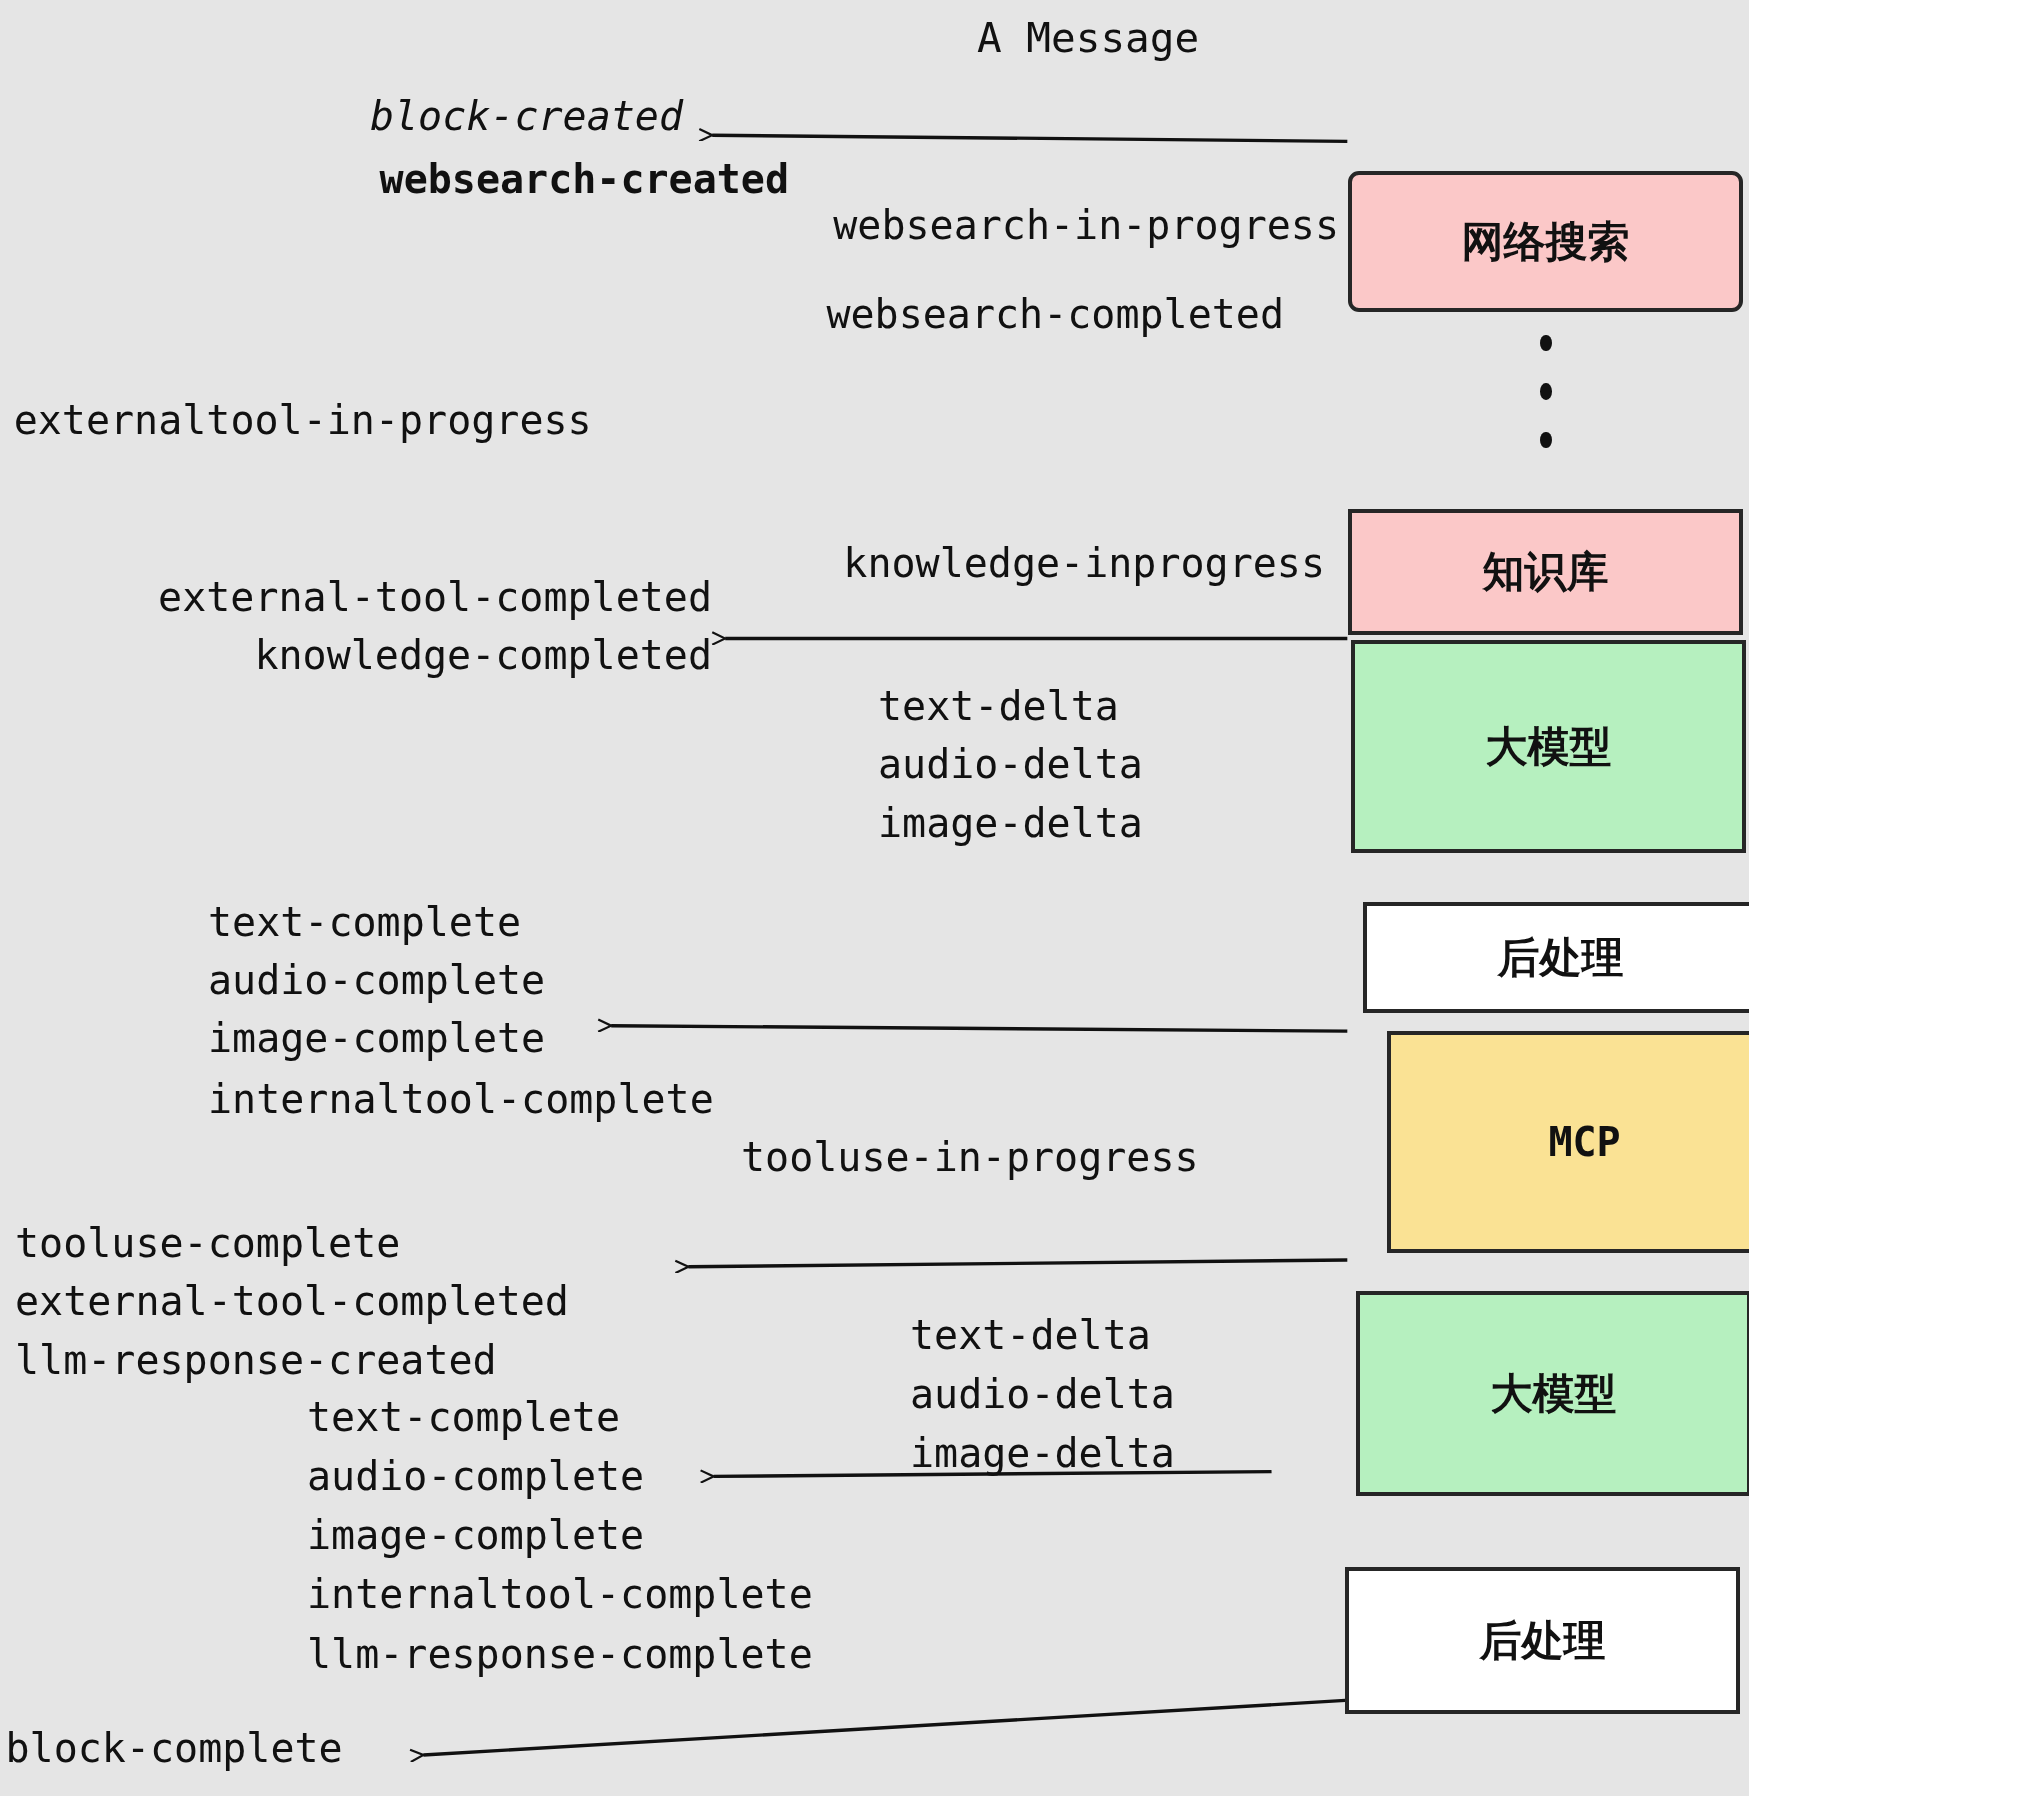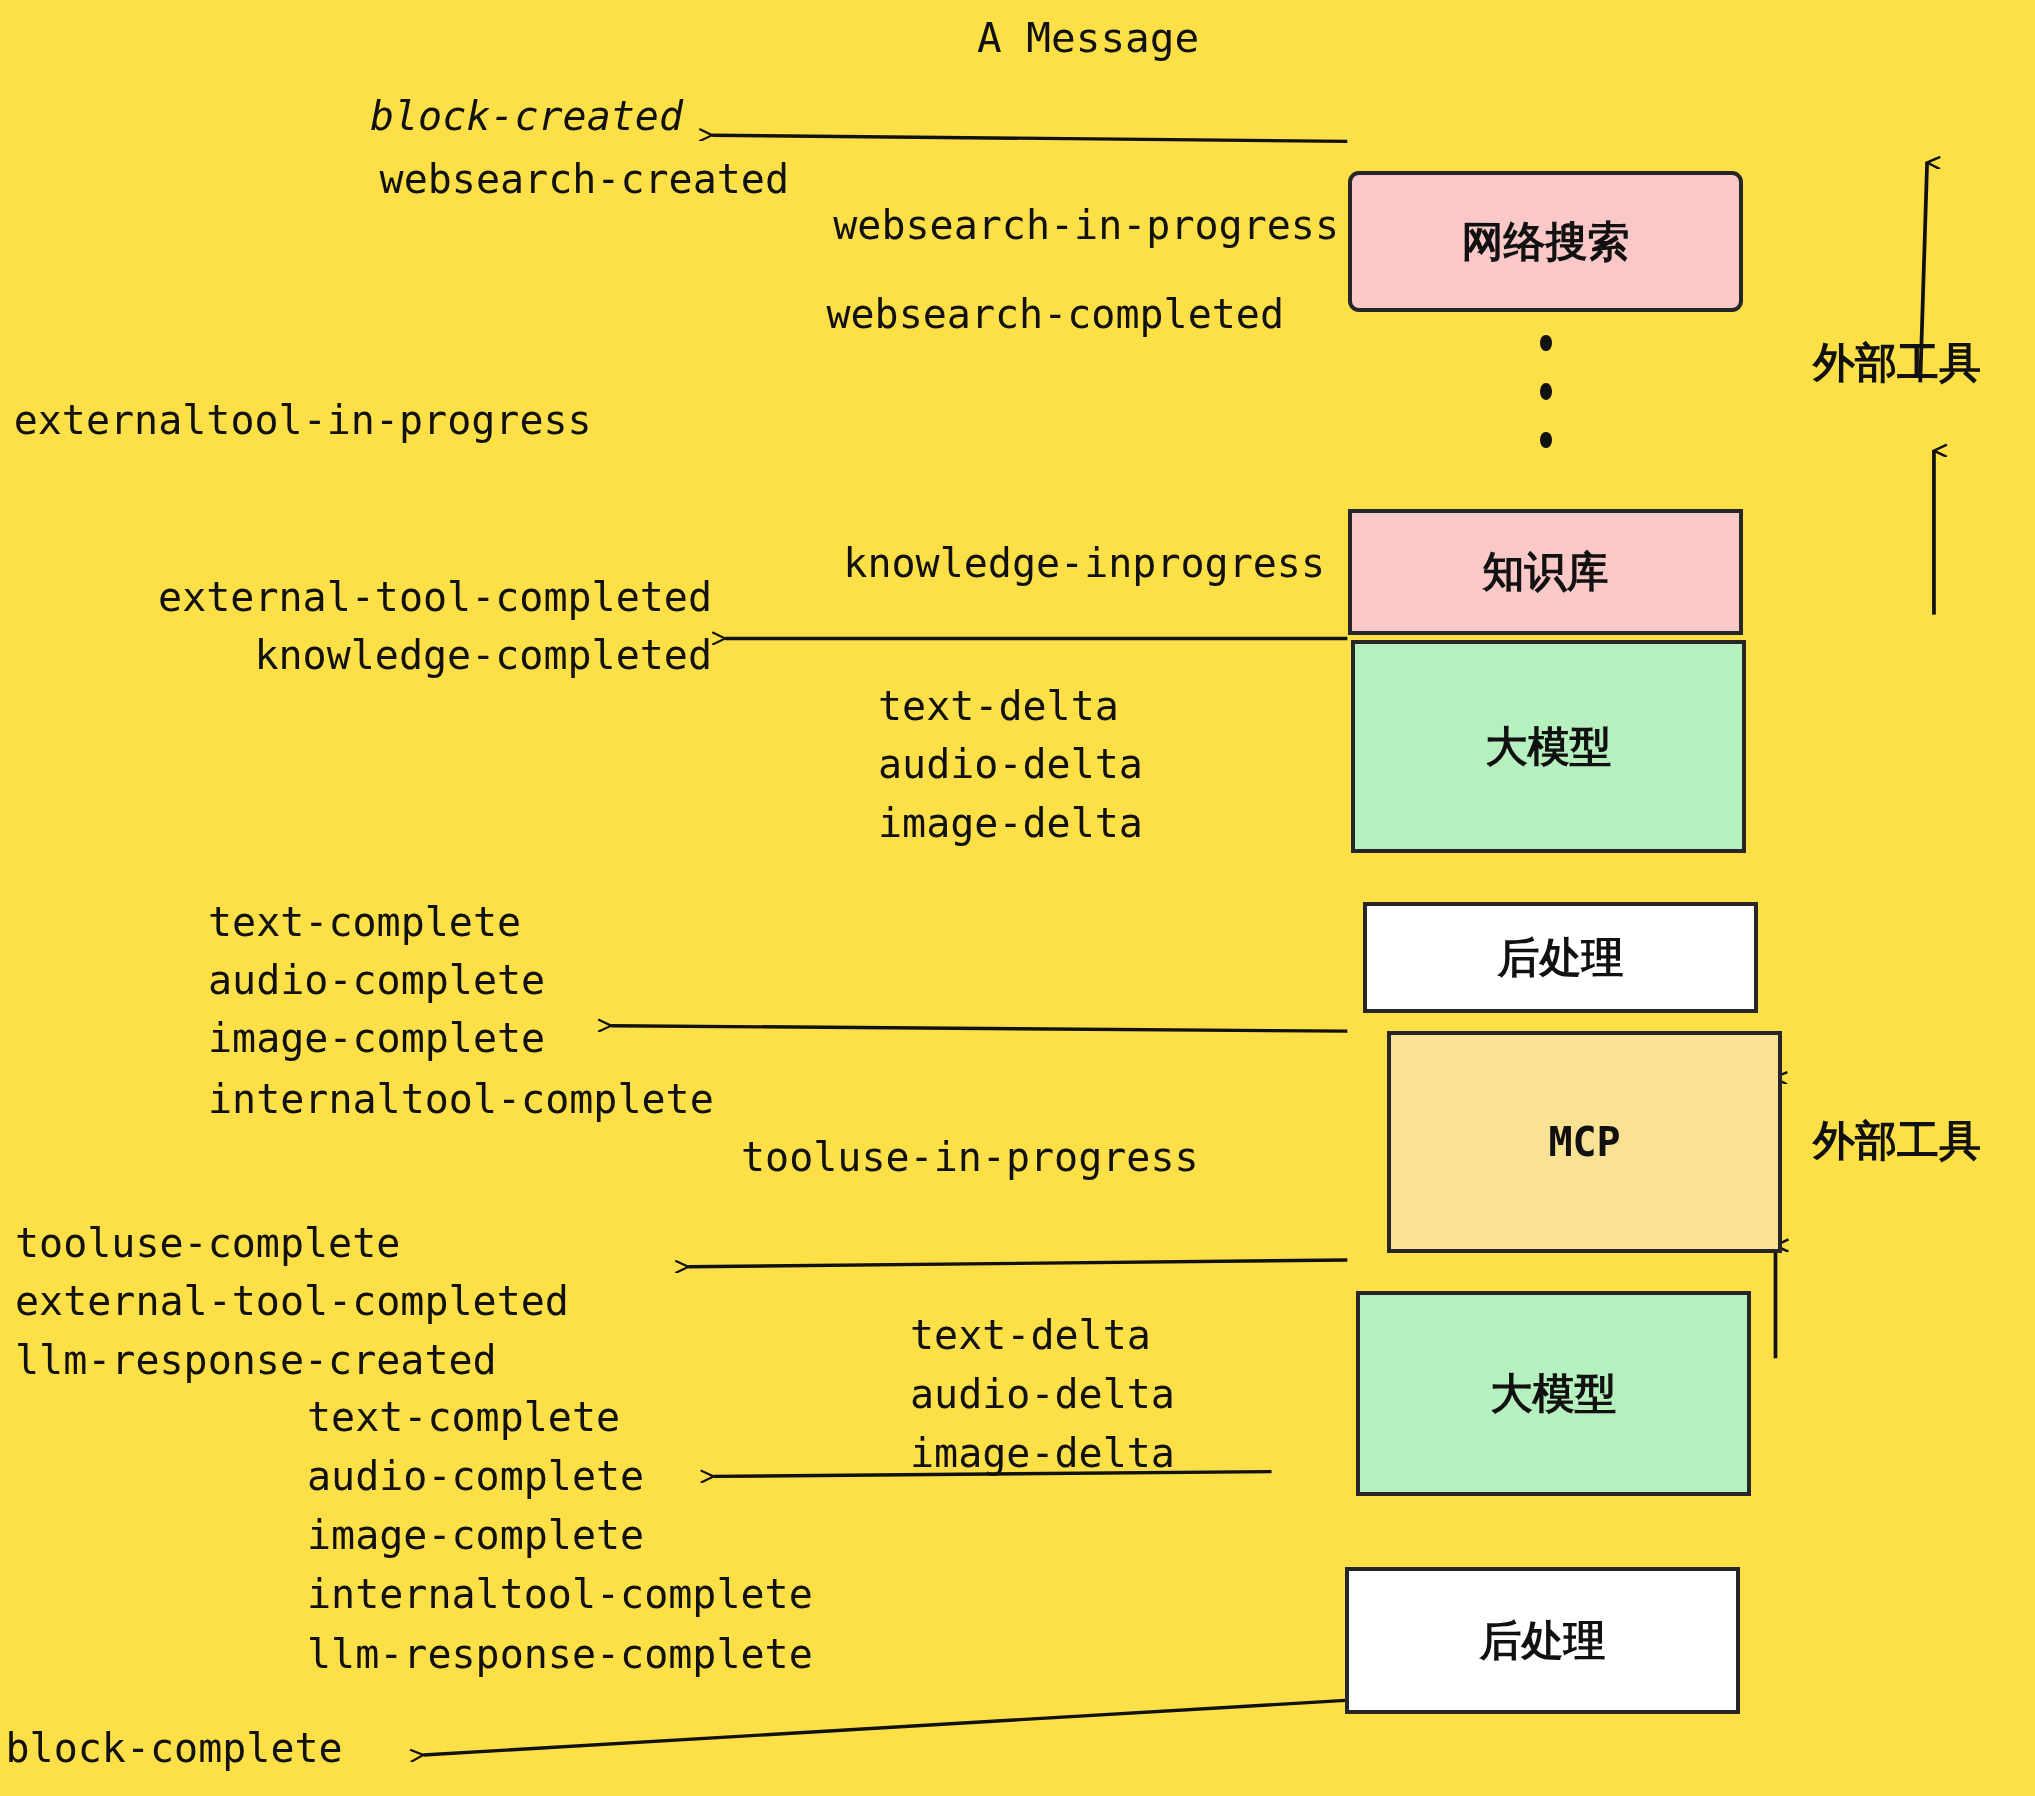--- a/index.html
+++ b/index.html
@@ -2,23 +2,23 @@
 <html style="font-size:11px"><head>
 <meta charset="utf-8">
 <style>
   html,body{margin:0;padding:0;background:#ffffff;}
   body{
     font-family:"DejaVu Sans Mono","Liberation Mono",monospace;
     color:#1a1a1a;
   }
   #canvas{
     position:relative;
-    width:2035px;
+    width:1749px;
     height:1796px;
-    background:#fde047;
+    background:#e5e5e5;
     overflow:hidden;
     text-align:center;
   }
   
   .evt{
     position:absolute;
     font-family:"DejaVu Sans Mono","Liberation Mono",monospace;
     font-size:40px;
     line-height:1.0;
     white-space:nowrap;
@@ -151,21 +151,21 @@
   </div>
 
   <div class="node" style="left:1345px;top:1567px;width:395px;height:147px;background:#ffffff;">
     <span>后处理</span>
   </div>
 
   <div class="sidelabel" style="left:1813px;top:335px;">外部工具</div>
   <div class="sidelabel" style="left:1813px;top:1113px;">外部工具</div>
 
   <div class="evt right" style="left:683px;top:96px;font-style:italic;">block-created</div>
-  <div class="evt right" style="left:789px;top:159px;">websearch-created</div>
+  <div class="evt right" style="left:789px;top:159px;font-weight:bold;">websearch-created</div>
   <div class="evt right" style="left:1284px;top:294px;">websearch-completed</div>
   <div class="evt right" style="left:1339px;top:205px;">websearch-in-progress</div>
   <div class="evt" style="left:13.7px;top:400px;">externaltool-in-progress</div>
 
   <div class="evt right" style="left:1325px;top:543px;">knowledge-inprogress</div>
   <div class="evt right" style="left:712px;top:577px;">external-tool-completed</div>
   <div class="evt right" style="left:712px;top:635px;">knowledge-completed</div>
 
   <div class="evt" style="left:878px;top:686px;">text-delta</div>
   <div class="evt" style="left:878px;top:744px;">audio-delta</div>

